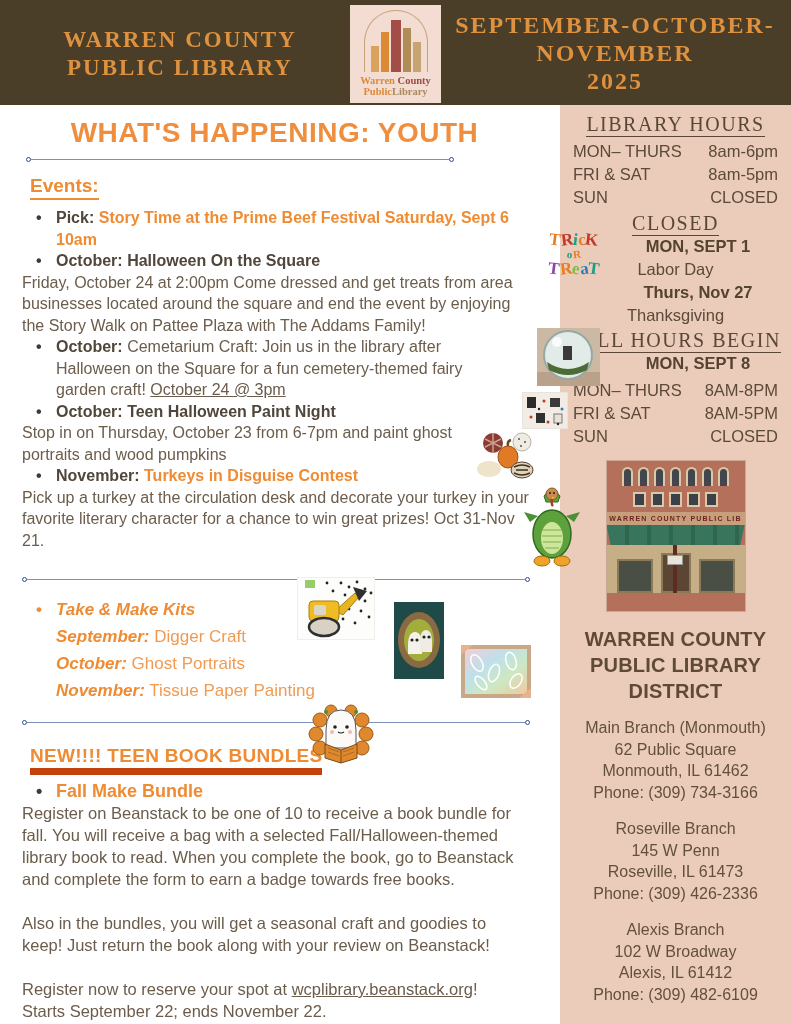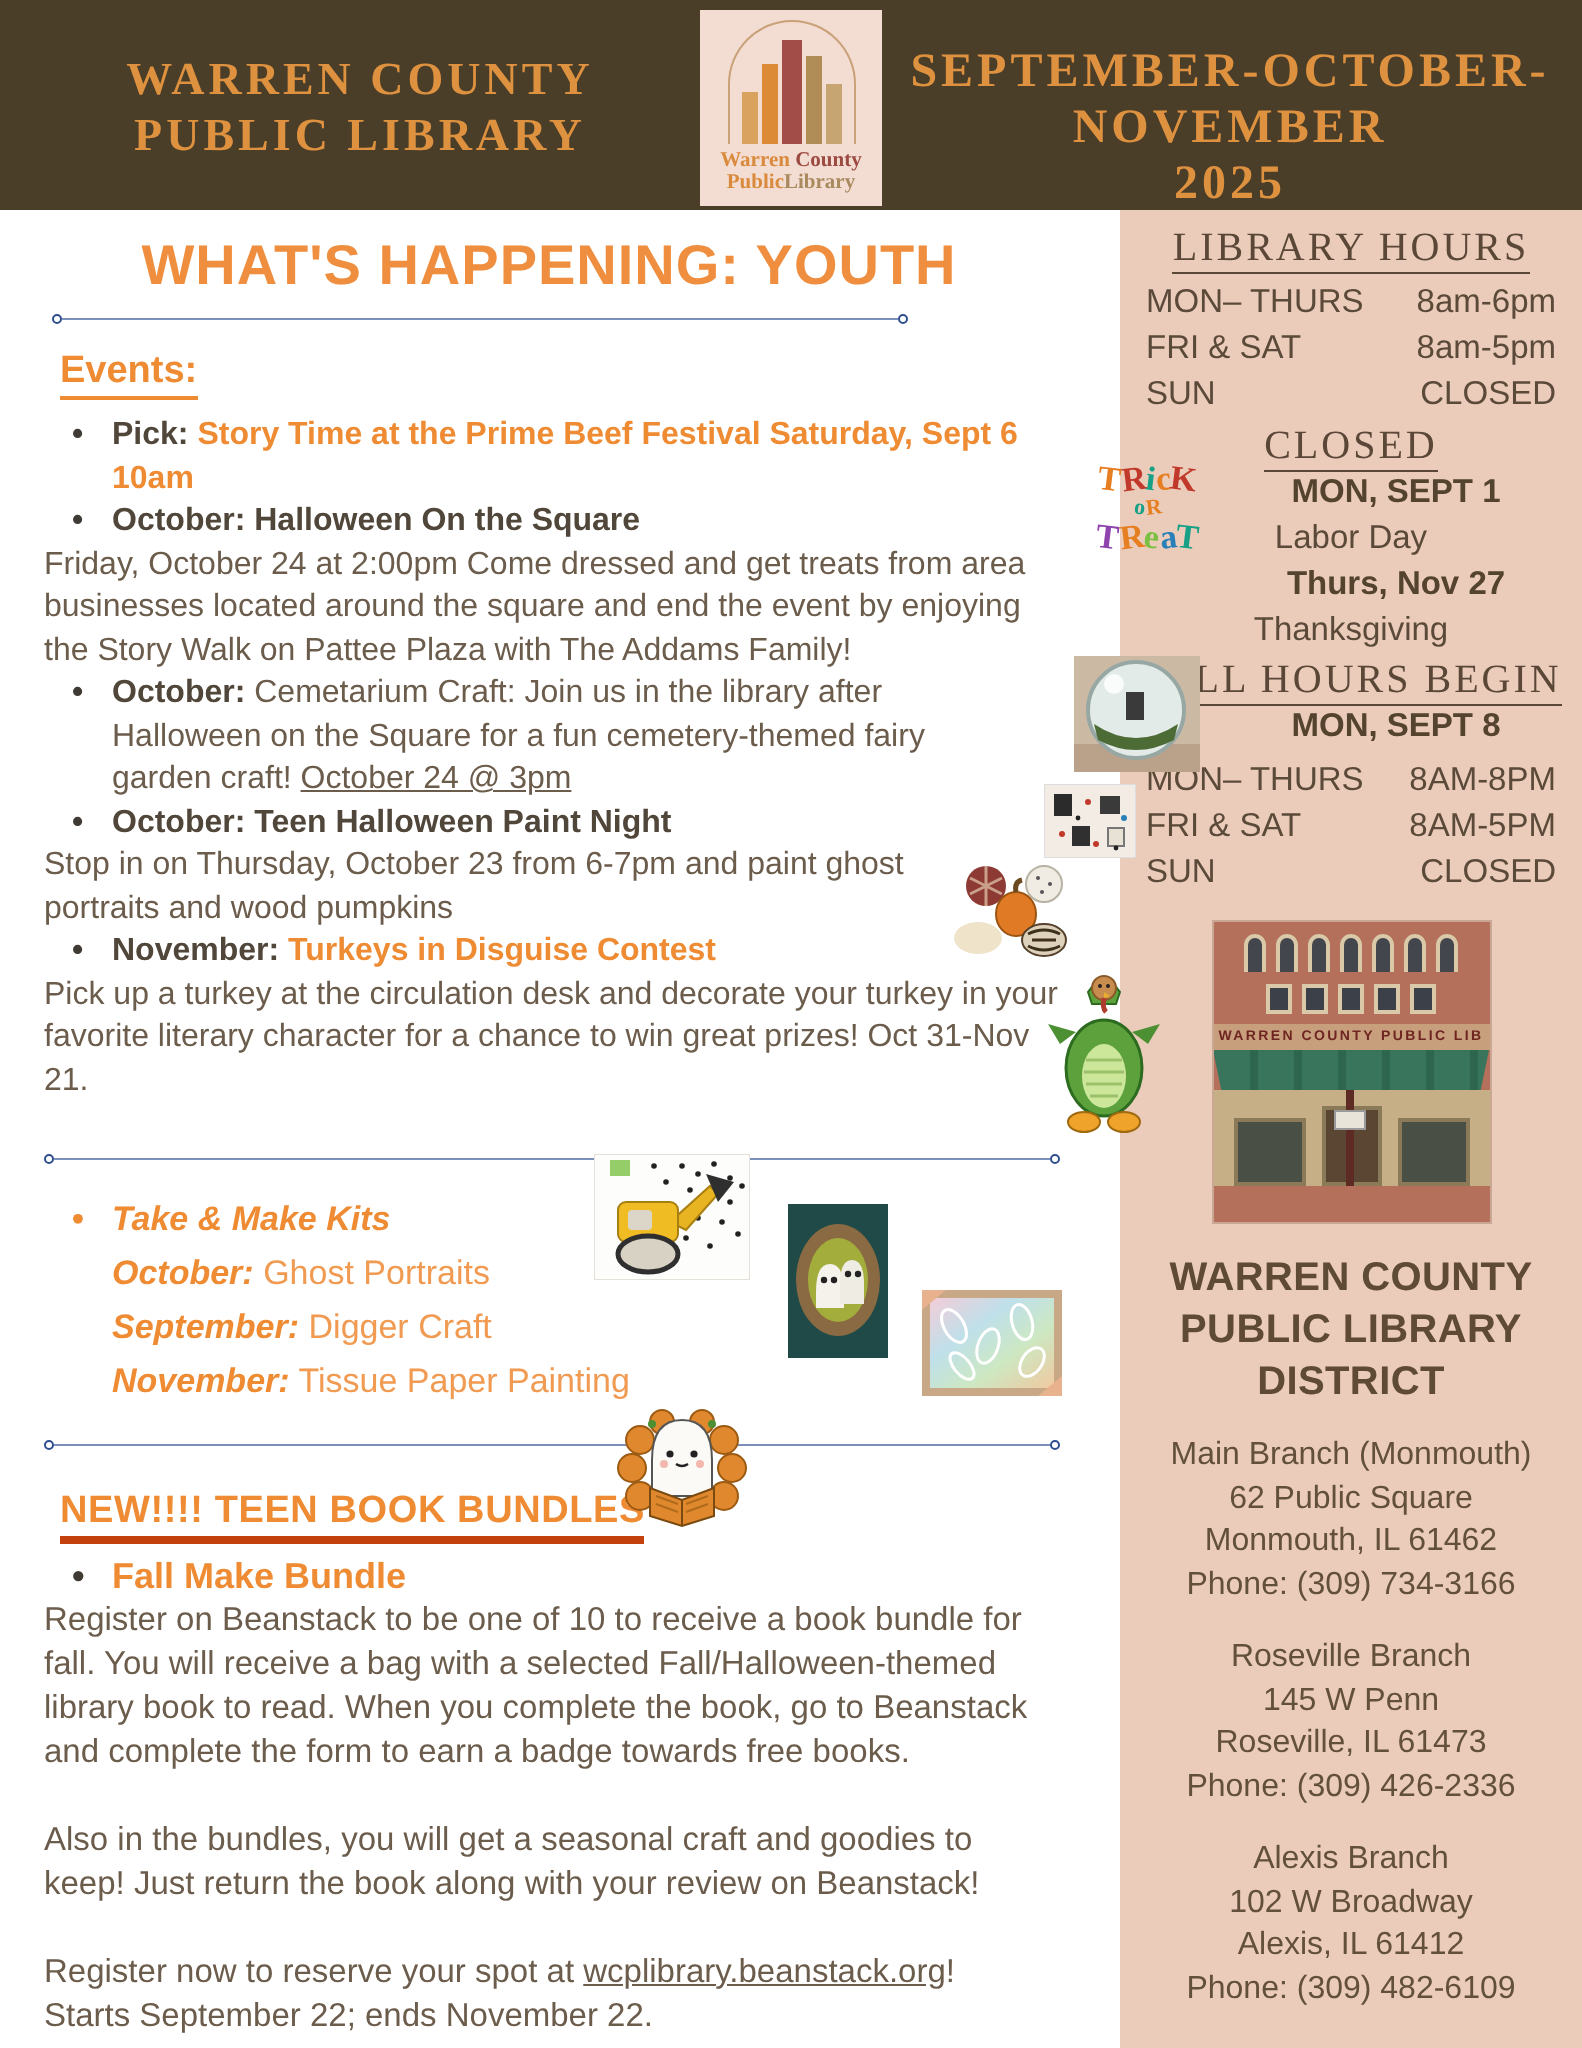--- a/index.html
+++ b/index.html
@@ -11,21 +11,21 @@
   }
 
   
   .header { position:absolute; left:0; top:0; width:791px; height:105px; background:#4a3e28; }
   .hdr-left {
     position:absolute; left:40px; top:26px; width:280px; text-align:center;
     font-family:"Liberation Serif", serif; color:#de913f;
     font-size:23px; letter-spacing:2px; line-height:28px; font-weight:600;
   }
   .hdr-right {
-    position:absolute; left:455px; top:22px; width:320px; text-align:center;
+    position:absolute; left:455px; top:11px; width:320px; text-align:center;
     font-family:"Liberation Serif", serif; color:#de913f;
     font-size:24px; letter-spacing:2px; line-height:28px; font-weight:600;
   }
   .logo {
     position:absolute; left:350px; top:5px; width:91px; height:98px;
     background:#f3ddd2; display:flex; flex-direction:column; align-items:center;
   }
   .logo-arch {
     margin-top:5px; width:64px; height:62px; border:1px solid #c9a179;
     border-bottom:none; border-radius:32px 32px 0 0;
@@ -72,21 +72,21 @@
   .tm-section { margin-left:14px; margin-top:14px; font-size:17px; line-height:27px; }
   .tm-head { display:flex; }
   .tm-head .blt { width:20px; color:#ee8b33; font-weight:700; flex:none; }
   .tm-rows { margin-left:20px; }
   .tm-lbl { font-weight:700; color:#ee8b33;font-style:italic; }
   .tm-txt { color:#f09a52; }
 
   .bundle-heading {
     margin-top:20px; margin-left:8px; display:inline-block;
     color:#ee8b33; font-size:19px; font-weight:700;
-    border-bottom:4px solid #c2410c; padding-bottom:1px; letter-spacing:0.3px;
+    border-bottom:7px solid #c2410c; padding-bottom:1px; letter-spacing:0.3px;
   }
   .bundle-item { display:flex; margin-left:14px; margin-top:6px; font-size:18px; }
   .bundle-item .blt { width:20px; color:#3f3a33; font-weight:700; flex:none; }
   .bundle-para { font-size:16.5px; line-height:22px; color:#6b5c4b; max-width:508px; margin-top:0px; }
   .sp { height:22px; }
 
   
   .sidebar {
     position:absolute; left:560px; top:105px; width:231px; height:919px;
     background:#ebccba; color:#5b4a39; padding-top:6px;
@@ -223,22 +223,22 @@
         <span class="bar"></span>
         <span class="dot"></span>
       </div>
 
     <div class="tm-section">
       <div class="tm-head">
         <span class="blt">•</span>
         <span class="tm-lbl">Take &amp; Make Kits</span>
       </div>
       <div class="tm-rows">
+        <div><span class="tm-lbl">September:</span> <span class="tm-txt">Digger Craft</span></div>
         <div><span class="tm-lbl">October:</span> <span class="tm-txt">Ghost Portraits</span></div>
-        <div><span class="tm-lbl">September:</span> <span class="tm-txt">Digger Craft</span></div>
         <div><span class="tm-lbl">November:</span> <span class="tm-txt">Tissue Paper Painting</span></div>
       </div>
     </div>
 
     <div class="divider div3">
         <span class="dot"></span>
         <span class="bar"></span>
         <span class="dot"></span>
       </div>
 

